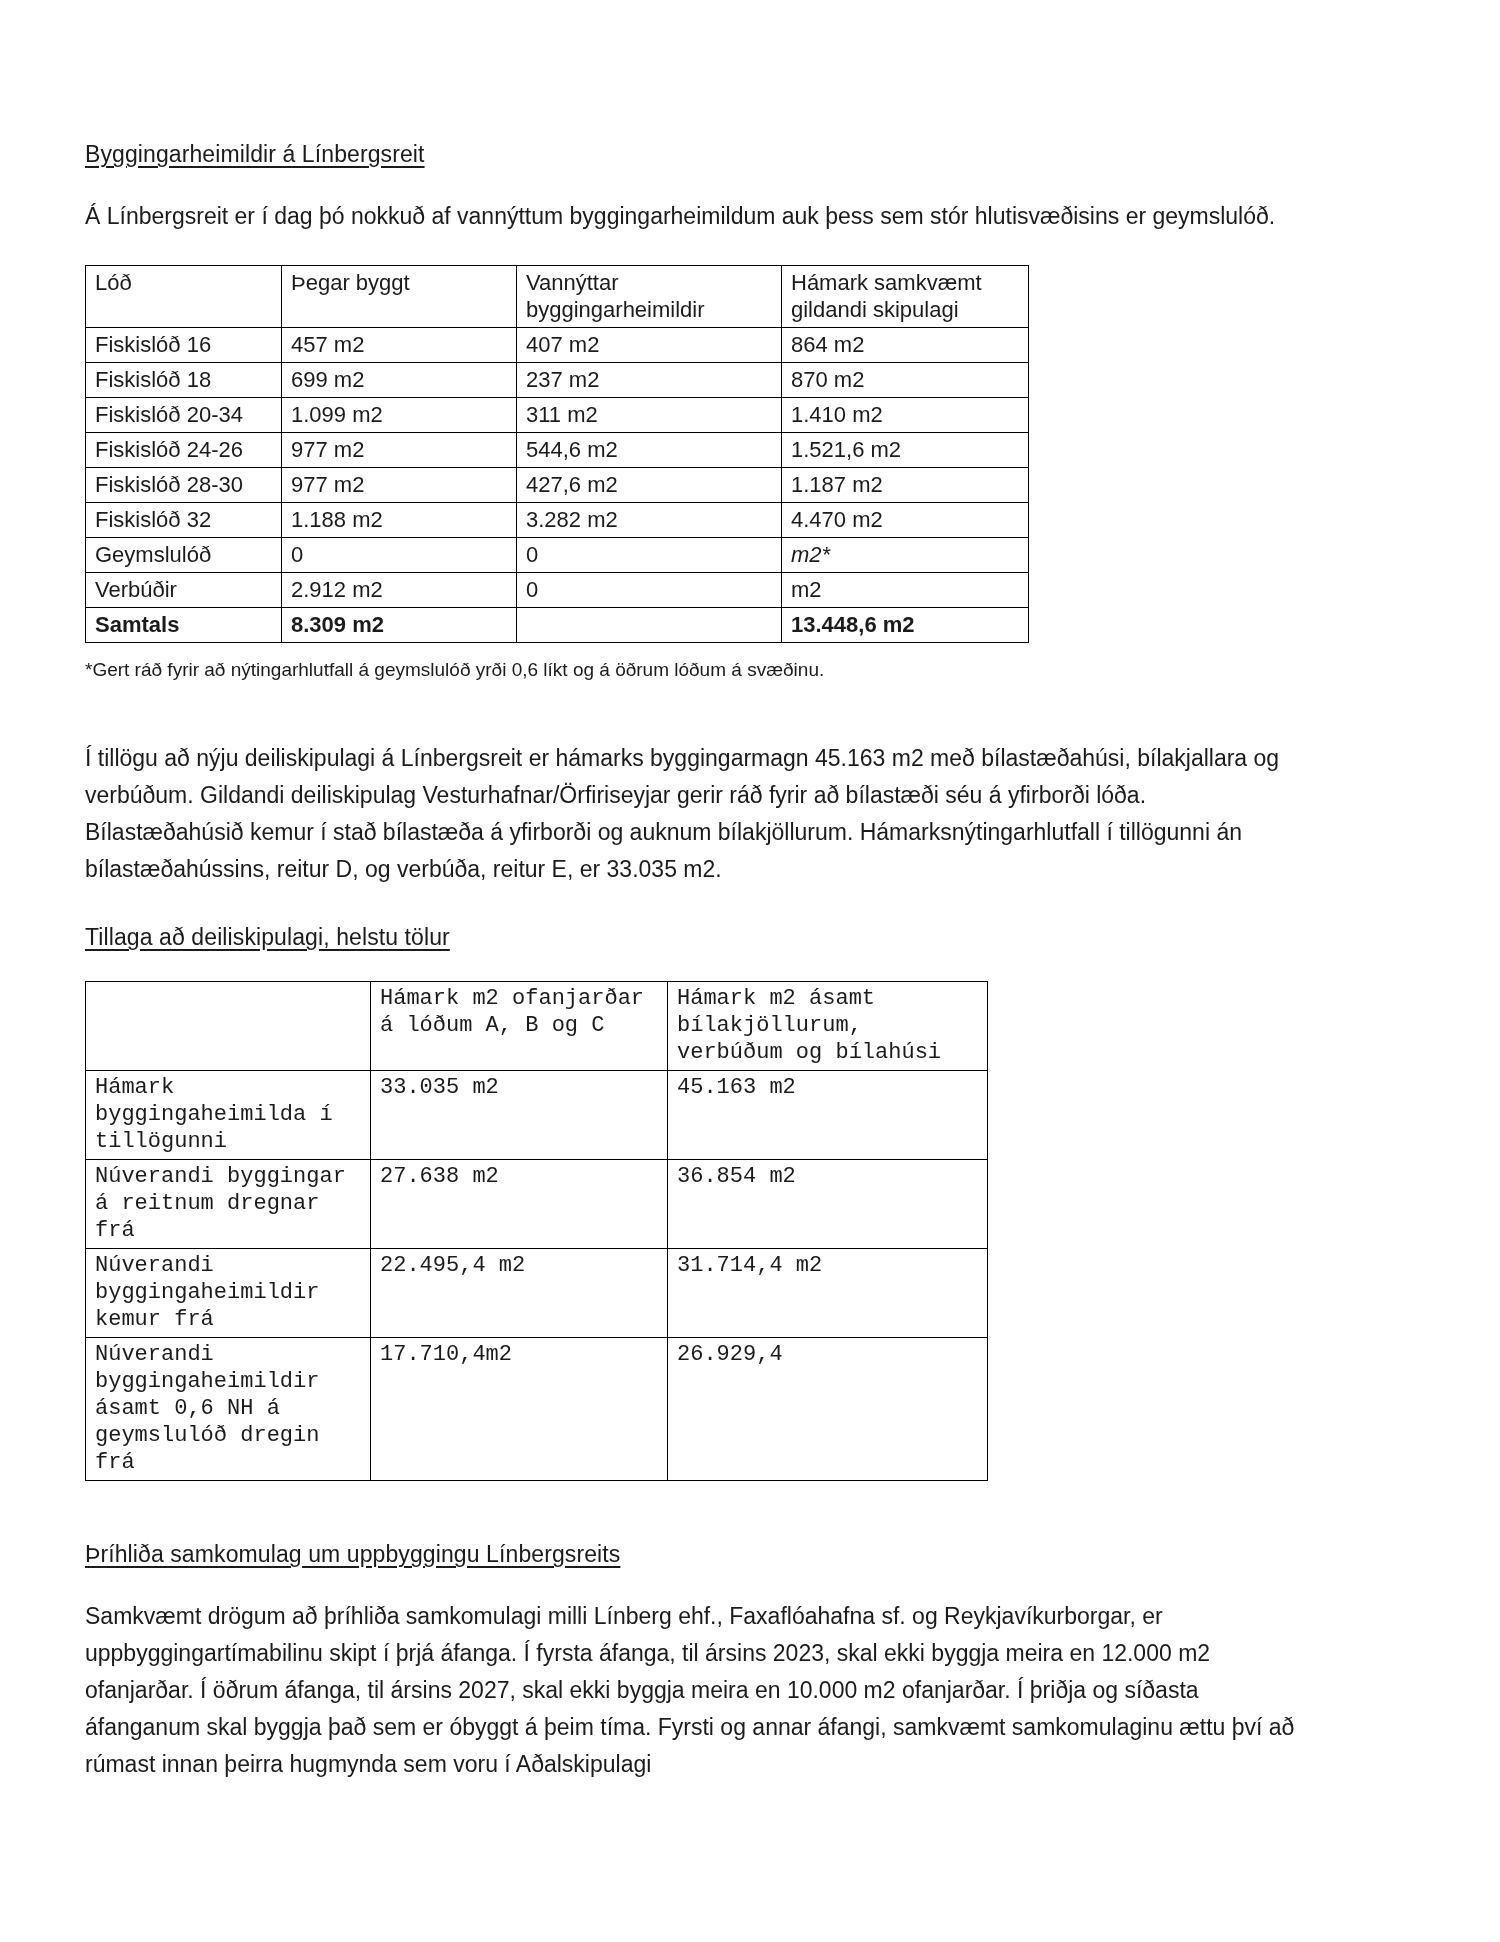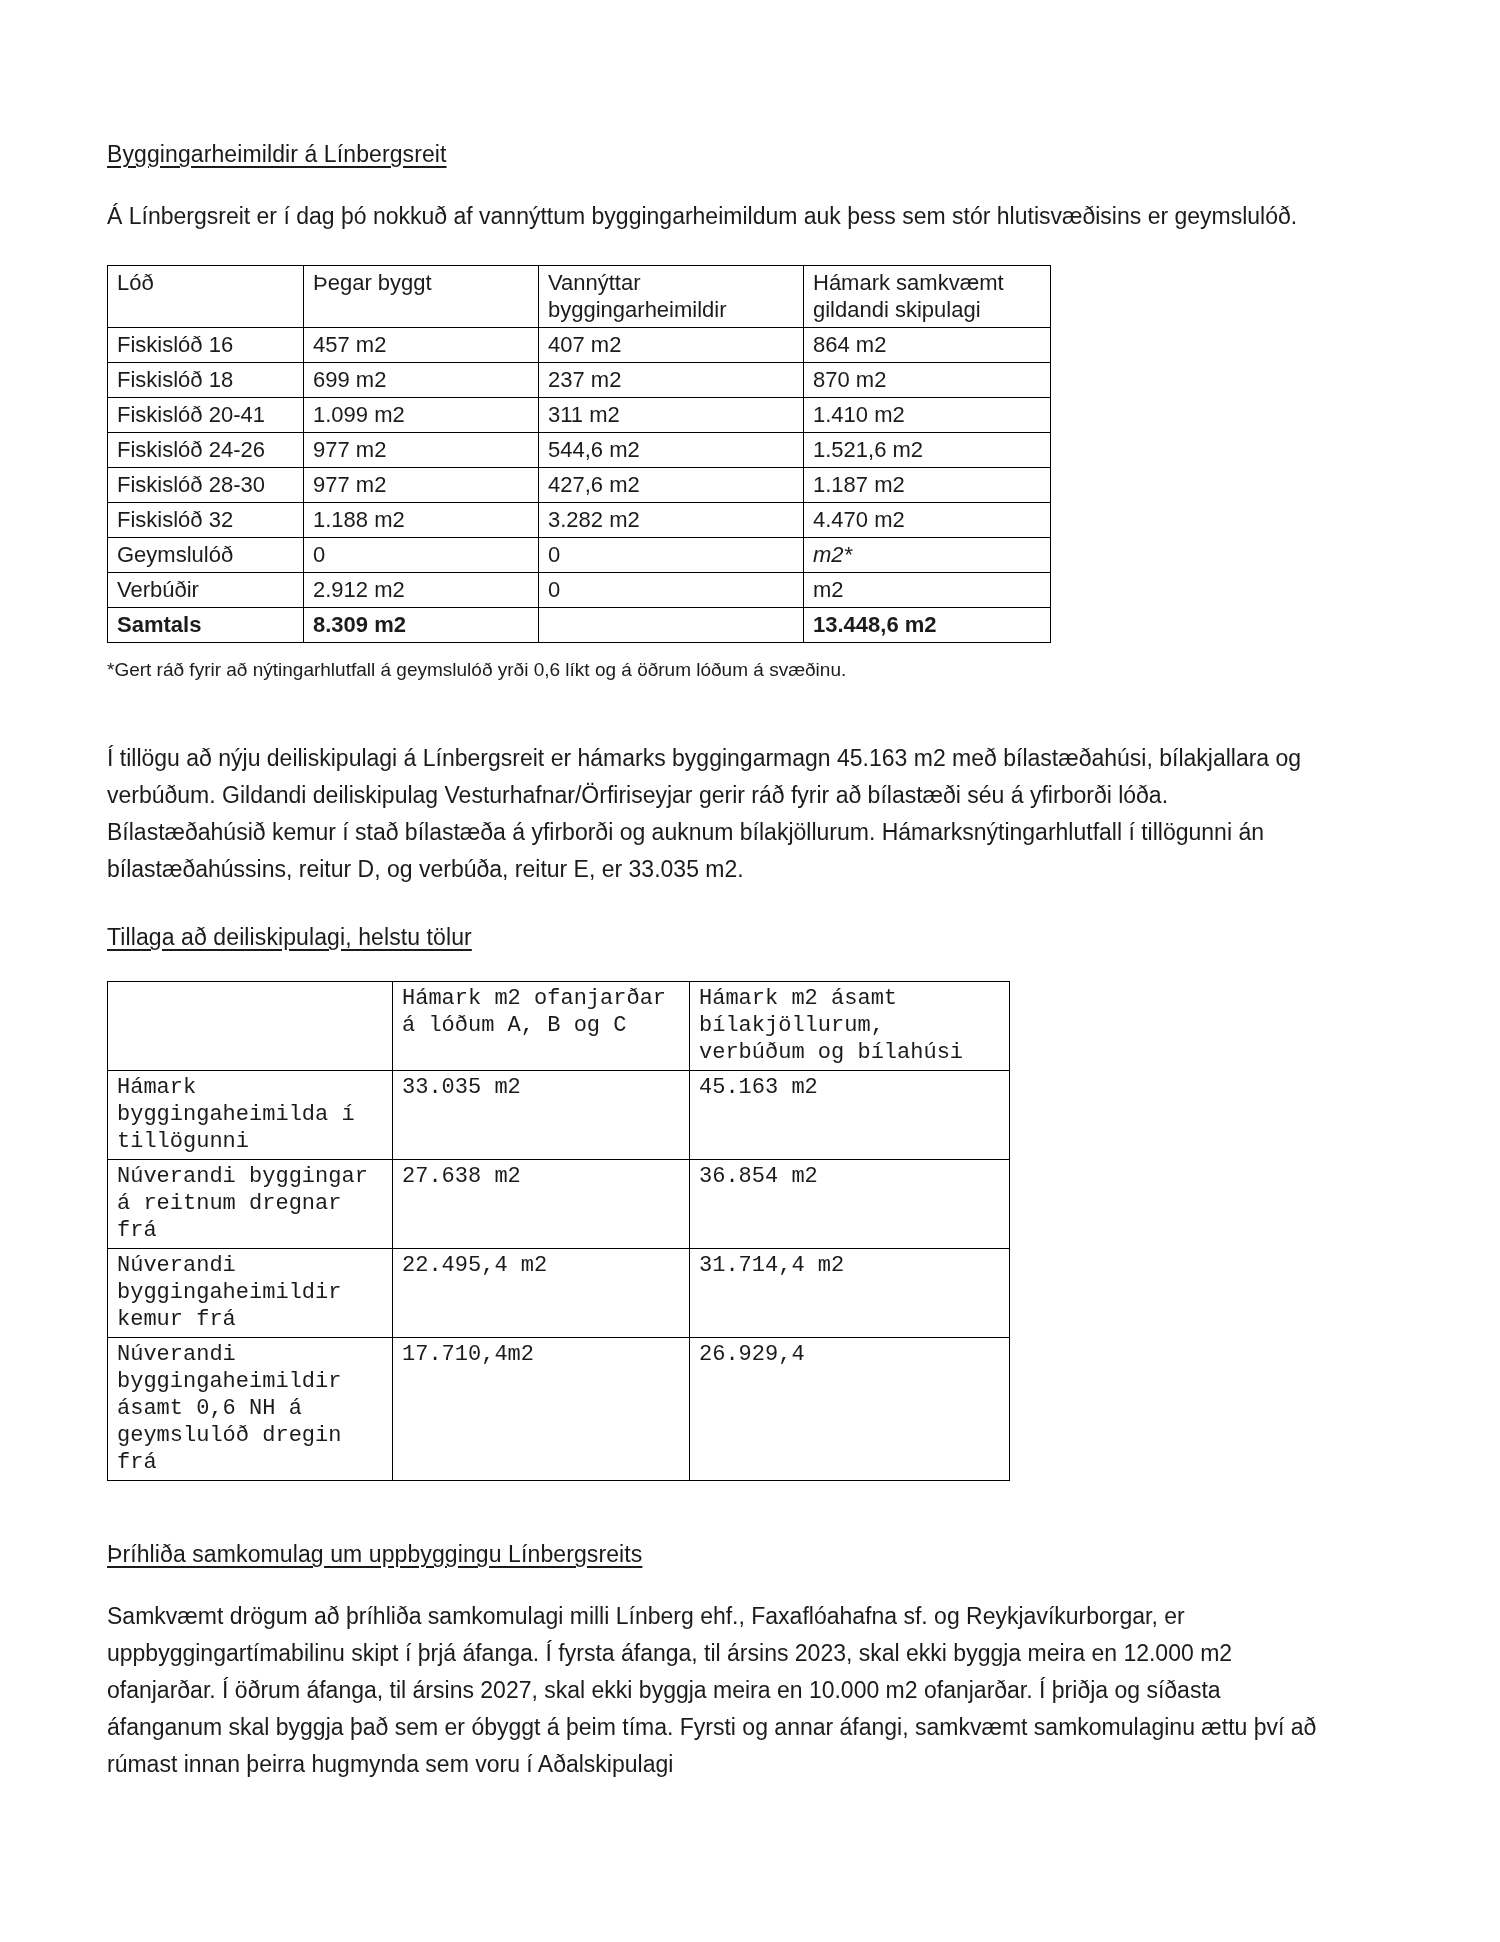--- a/index.html
+++ b/index.html
@@ -6,21 +6,21 @@
   html, body { background: #ffffff; }
   body {
     width: 1500px;
     height: 1942px;
     overflow: hidden;
     font-family: "Liberation Sans", sans-serif;
     color: #1b1b1b;
     position: relative;
   }
   .page {
-    padding: 141px 140px 0 107px;
+    padding: 141px 140px 0 85px;
     width: 1254px;
   }
   .content {
     width: 1220px;
   }
   .heading {
     font-size: 23px;
     font-weight: 400;
     text-decoration: underline;
     text-underline-offset: 4px;
@@ -91,21 +91,21 @@
           <td>407 m2</td>
           <td>864 m2</td>
         </tr>
         <tr>
           <td>Fiskislóð 18</td>
           <td>699 m2</td>
           <td>237 m2</td>
           <td>870 m2</td>
         </tr>
         <tr>
-          <td>Fiskislóð 20-41</td>
+          <td>Fiskislóð 20-34</td>
           <td>1.099 m2</td>
           <td>311 m2</td>
           <td>1.410 m2</td>
         </tr>
         <tr>
           <td>Fiskislóð 24-26</td>
           <td>977 m2</td>
           <td>544,6 m2</td>
           <td>1.521,6 m2</td>
         </tr>

